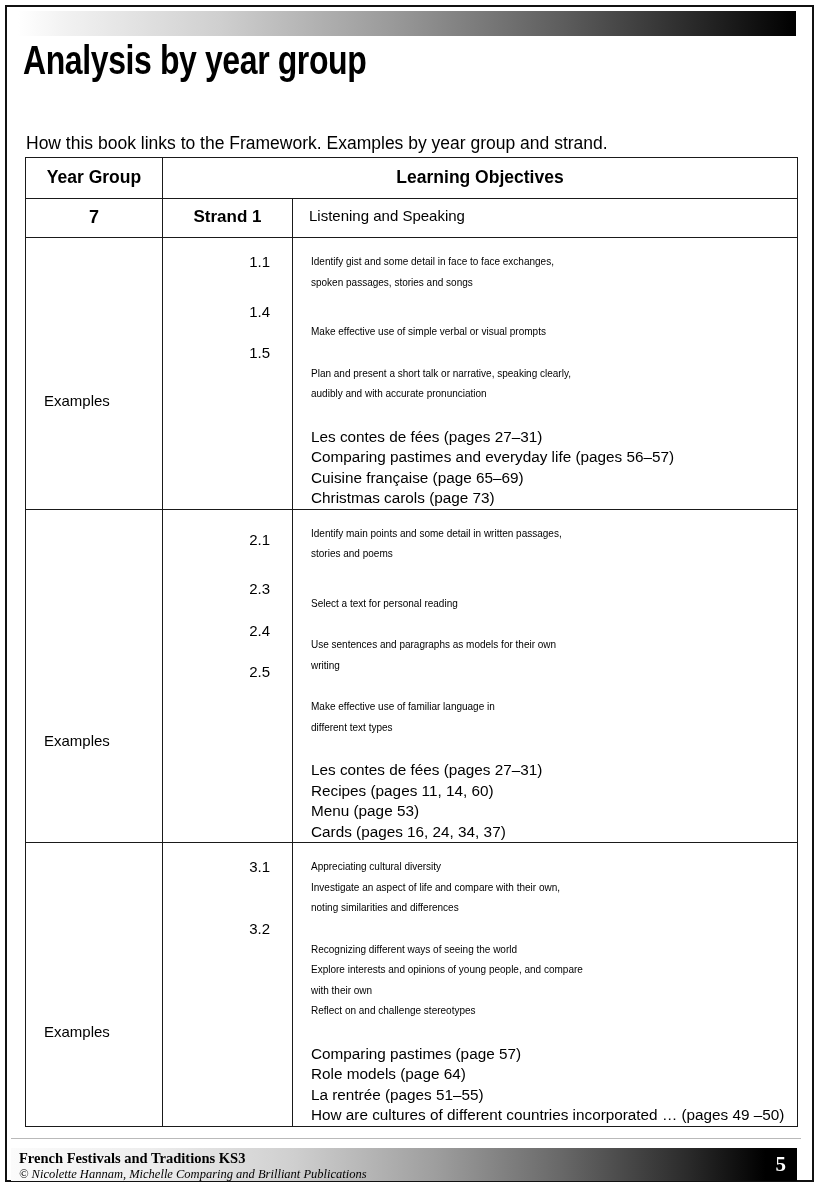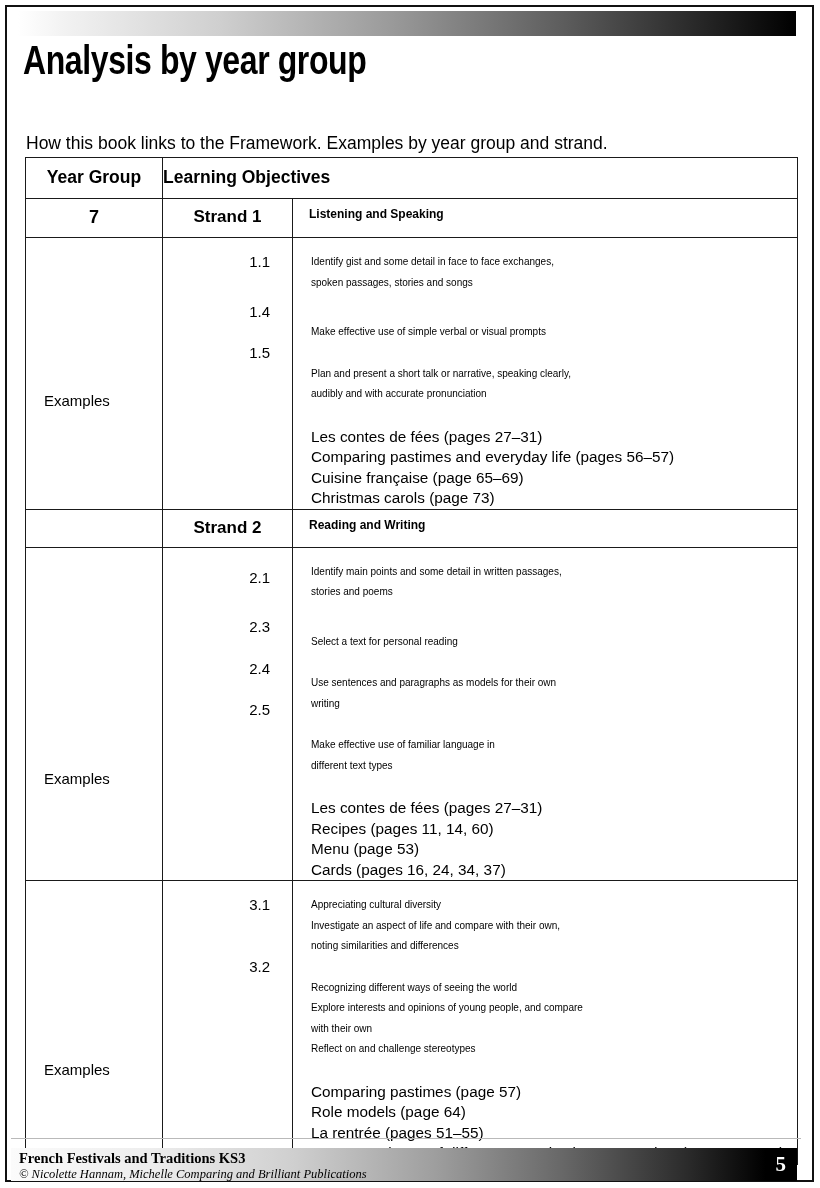--- a/index.html
+++ b/index.html
@@ -96,40 +96,41 @@
   col.c3 { width: 505px; }
 
   
   .th-year {
     text-align: center;
     font-weight: bold;
     font-size: 17.5px;
     padding: 9px 0 10px 0 !important;
   }
   .th-obj {
+    text-align: center;
     font-weight: bold;
     font-size: 17.5px;
     padding: 9px 0 10px 0 !important;
   }
   
   .yr-cell {
     text-align: center;
     font-weight: bold;
     font-size: 18px;
     padding: 8px 0 9px 0 !important;
   }
   .strand-cell {
     text-align: center;
     font-weight: bold;
     font-size: 17px;
     padding: 8px 0 9px 0 !important;
   }
   .strandtitle-cell {
-    font-weight: bold;
-    font-size: 12px;
+    font-weight: normal;
+    font-size: 15px;
     padding: 8px 0 9px 16px !important;
     margin-top: 20px;
   }
   .blank-cell { padding: 0 !important; }
 
   
   .ex-cell {
     position: relative;
     font-size: 15px;
     padding: 0 !important;
@@ -274,25 +275,20 @@
               </div>
               <div class="examples-list" style="padding-top:22px">
                 <div>Les contes de fées (pages 27–31)</div>
                 <div>Comparing pastimes and everyday life (pages 56–57)</div>
                 <div>Cuisine française (page 65–69)</div>
                 <div>Christmas carols (page 73)</div>
               </div>
             </td>
           </tr>
 
-          <tr>
-            <td class="blank-cell"></td>
-            <td class="strand-cell">Strand 2</td>
-            <td class="strandtitle-cell">Reading and Writing</td>
-          </tr>
 
           <tr>
             <td class="ex-cell" style="height:306px">
               <div class="ex-label" style="top:222px">Examples</div>
             </td>
             <td class="codes-cell">
               <div class="code" style="padding-top:20px">2.1</div>
               <div class="code" style="padding-top:29px">2.3</div>
               <div class="code" style="padding-top:21px">2.4</div>
               <div class="code" style="padding-top:21px">2.5</div>

